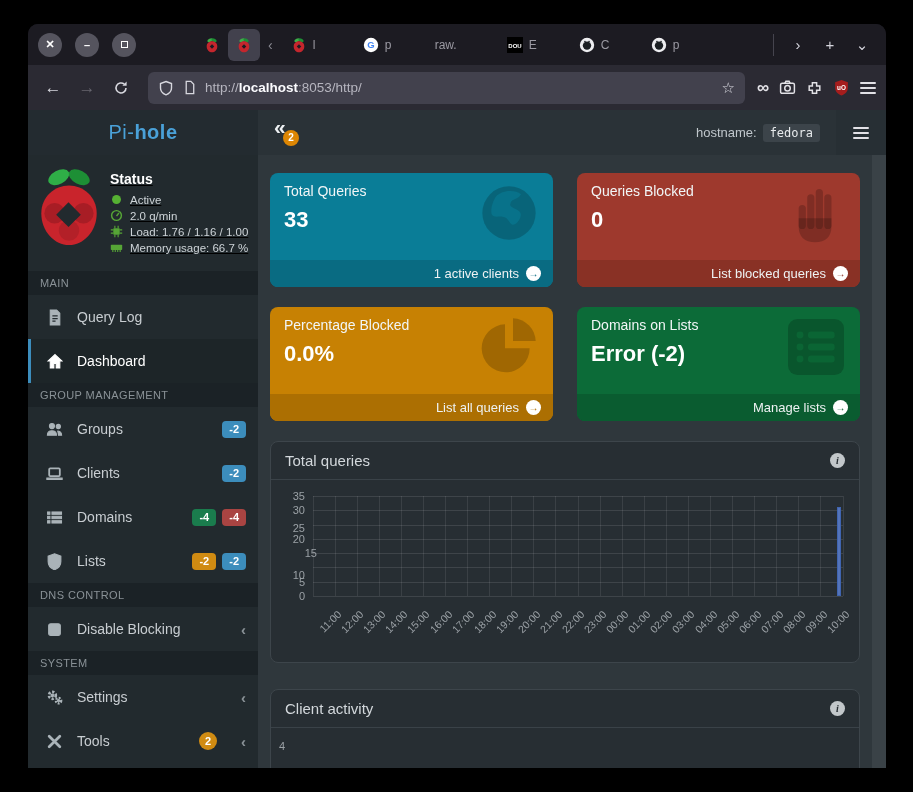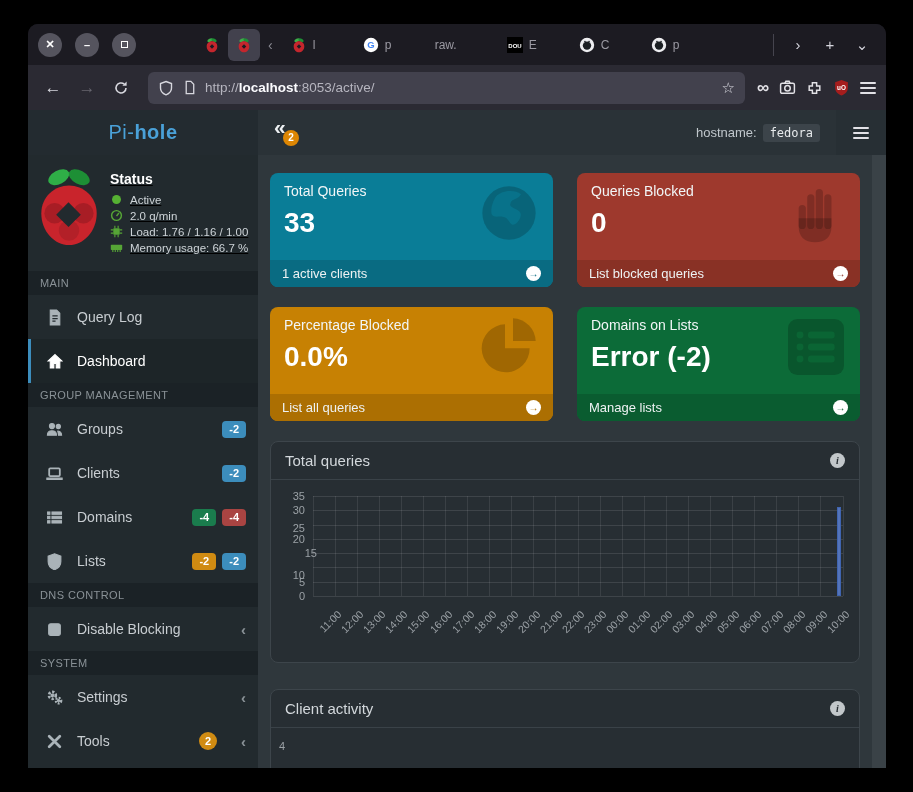--- a/index.html
+++ b/index.html
@@ -77,23 +77,23 @@
   .badge.round{width:18px;height:18px;padding:0;border-radius:50%;display:flex;align-items:center;justify-content:center;}
   .side-chevron{color:#8a9297;font-size:15px;font-weight:bold;margin-left:10px;}
 
   
   .content{flex:1;padding:18px 12px 0 12px;margin-right:14px;overflow:hidden;}
   .scroll-strip{position:absolute;right:0;top:0;bottom:0;width:14px;background:#3a4247;}
   .cards{display:grid;grid-template-columns:1fr 1fr;gap:20px 24px;}
   .card{height:114px;border-radius:8px;display:flex;flex-direction:column;overflow:hidden;position:relative;}
   .card-body{flex:1;padding:10px 14px;position:relative;z-index:1;}
   .card-title{font-size:14px;color:#f2f6f7;}
-  .card-value{font-size:28px;font-weight:bold;color:#fff;margin-top:8px;}
+  .card-value{font-size:22px;font-weight:bold;color:#fff;margin-top:8px;}
   .card-wm{position:absolute;right:12px;top:8px;z-index:0;opacity:.9;}
-  .card-footer{height:27px;display:flex;align-items:center;justify-content:space-between;gap:7px;
+  .card-footer{height:27px;display:flex;align-items:center;justify-content:flex-end;gap:7px;
                padding:0 12px;font-size:13px;color:#eef2f3;position:relative;z-index:1;}
   .arrow-circle{width:15px;height:15px;border-radius:50%;background:#fff;font-size:10px;font-weight:bold;
                 display:flex;align-items:center;justify-content:center;}
 
   .panel{background:#272e33;border:1px solid #3d454b;border-radius:8px;margin-top:20px;}
   .panel.second{margin-top:26px;height:120px;}
   .panel-header{display:flex;align-items:center;justify-content:space-between;padding:10px 14px;
                 border-bottom:1px solid #3a4248;}
   .panel-title{color:#d3d8dc;font-size:15px;}
   .info-icon{width:15px;height:15px;border-radius:50%;background:#c2c7ca;color:#272e33;font-size:10px;
@@ -202,21 +202,21 @@
           <path d="M13.6 1.6v4.2H9.4z" fill="#d7d7de"></path>
         </svg>
       </div>
       <div class="urlbar">
         <svg width="16" height="16" viewBox="0 0 16 16">
           <path d="M8 1.5 13.5 3.5V8c0 3.4-2.3 5.6-5.5 6.8C4.8 13.6 2.5 11.4 2.5 8V3.5z" fill="none" stroke="#d7d7de" stroke-width="1.4"></path>
         </svg>
         <svg width="15" height="15" viewBox="0 0 16 16">
           <path d="M4.5 1.5h5l3 3v10h-8z" fill="none" stroke="#d7d7de" stroke-width="1.4"></path>
         </svg>
-        <div class="url-text"><span>http://</span><b>localhost</b><span>:8053/active/</span></div>
+        <div class="url-text"><span>http://</span><b>localhost</b><span>:8053/http/</span></div>
         <div class="url-star">☆</div>
       </div>
       <div class="ext-icons">
         <span class="inf">∞</span>
         <svg width="17" height="17" viewBox="0 0 16 16">
           <rect x="1.5" y="4" width="13" height="9.5" rx="1.5" fill="none" stroke="#e2e1e6" stroke-width="1.4"></rect>
           <circle cx="8" cy="8.7" r="2.6" fill="none" stroke="#e2e1e6" stroke-width="1.4"></circle>
           <path d="M5.5 4 6.5 2.2h3L10.5 4" fill="none" stroke="#e2e1e6" stroke-width="1.4"></path>
         </svg>
         <svg width="17" height="17" viewBox="0 0 16 16">

